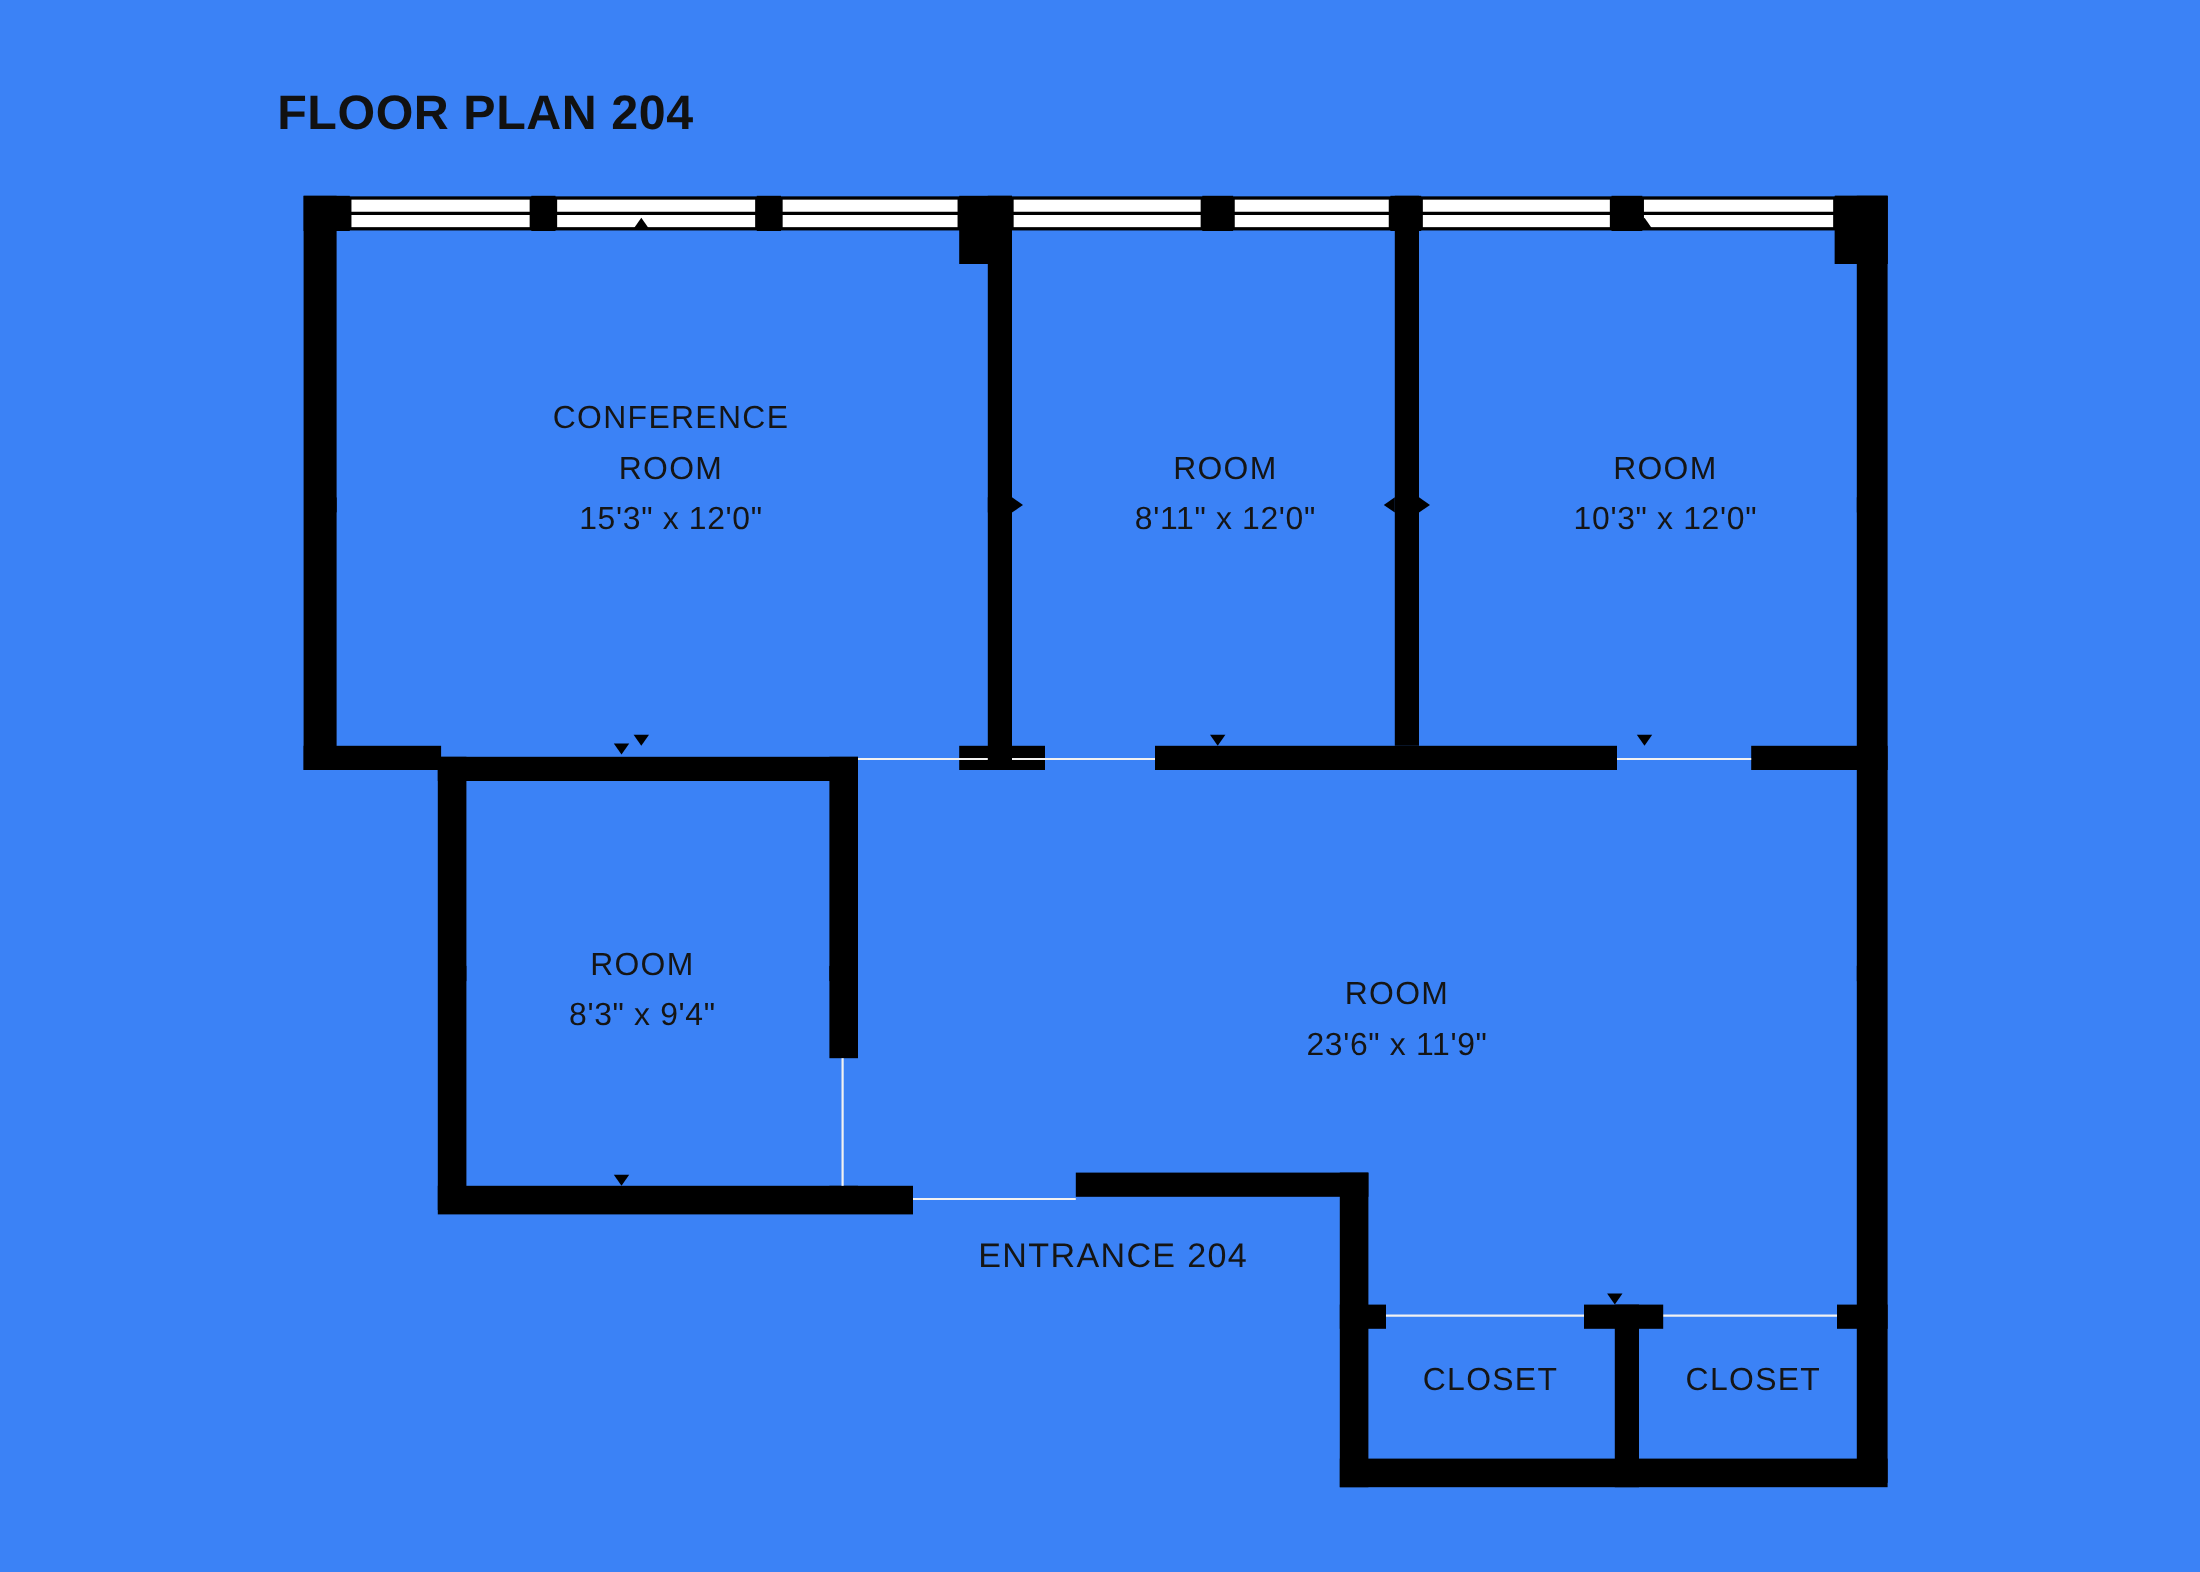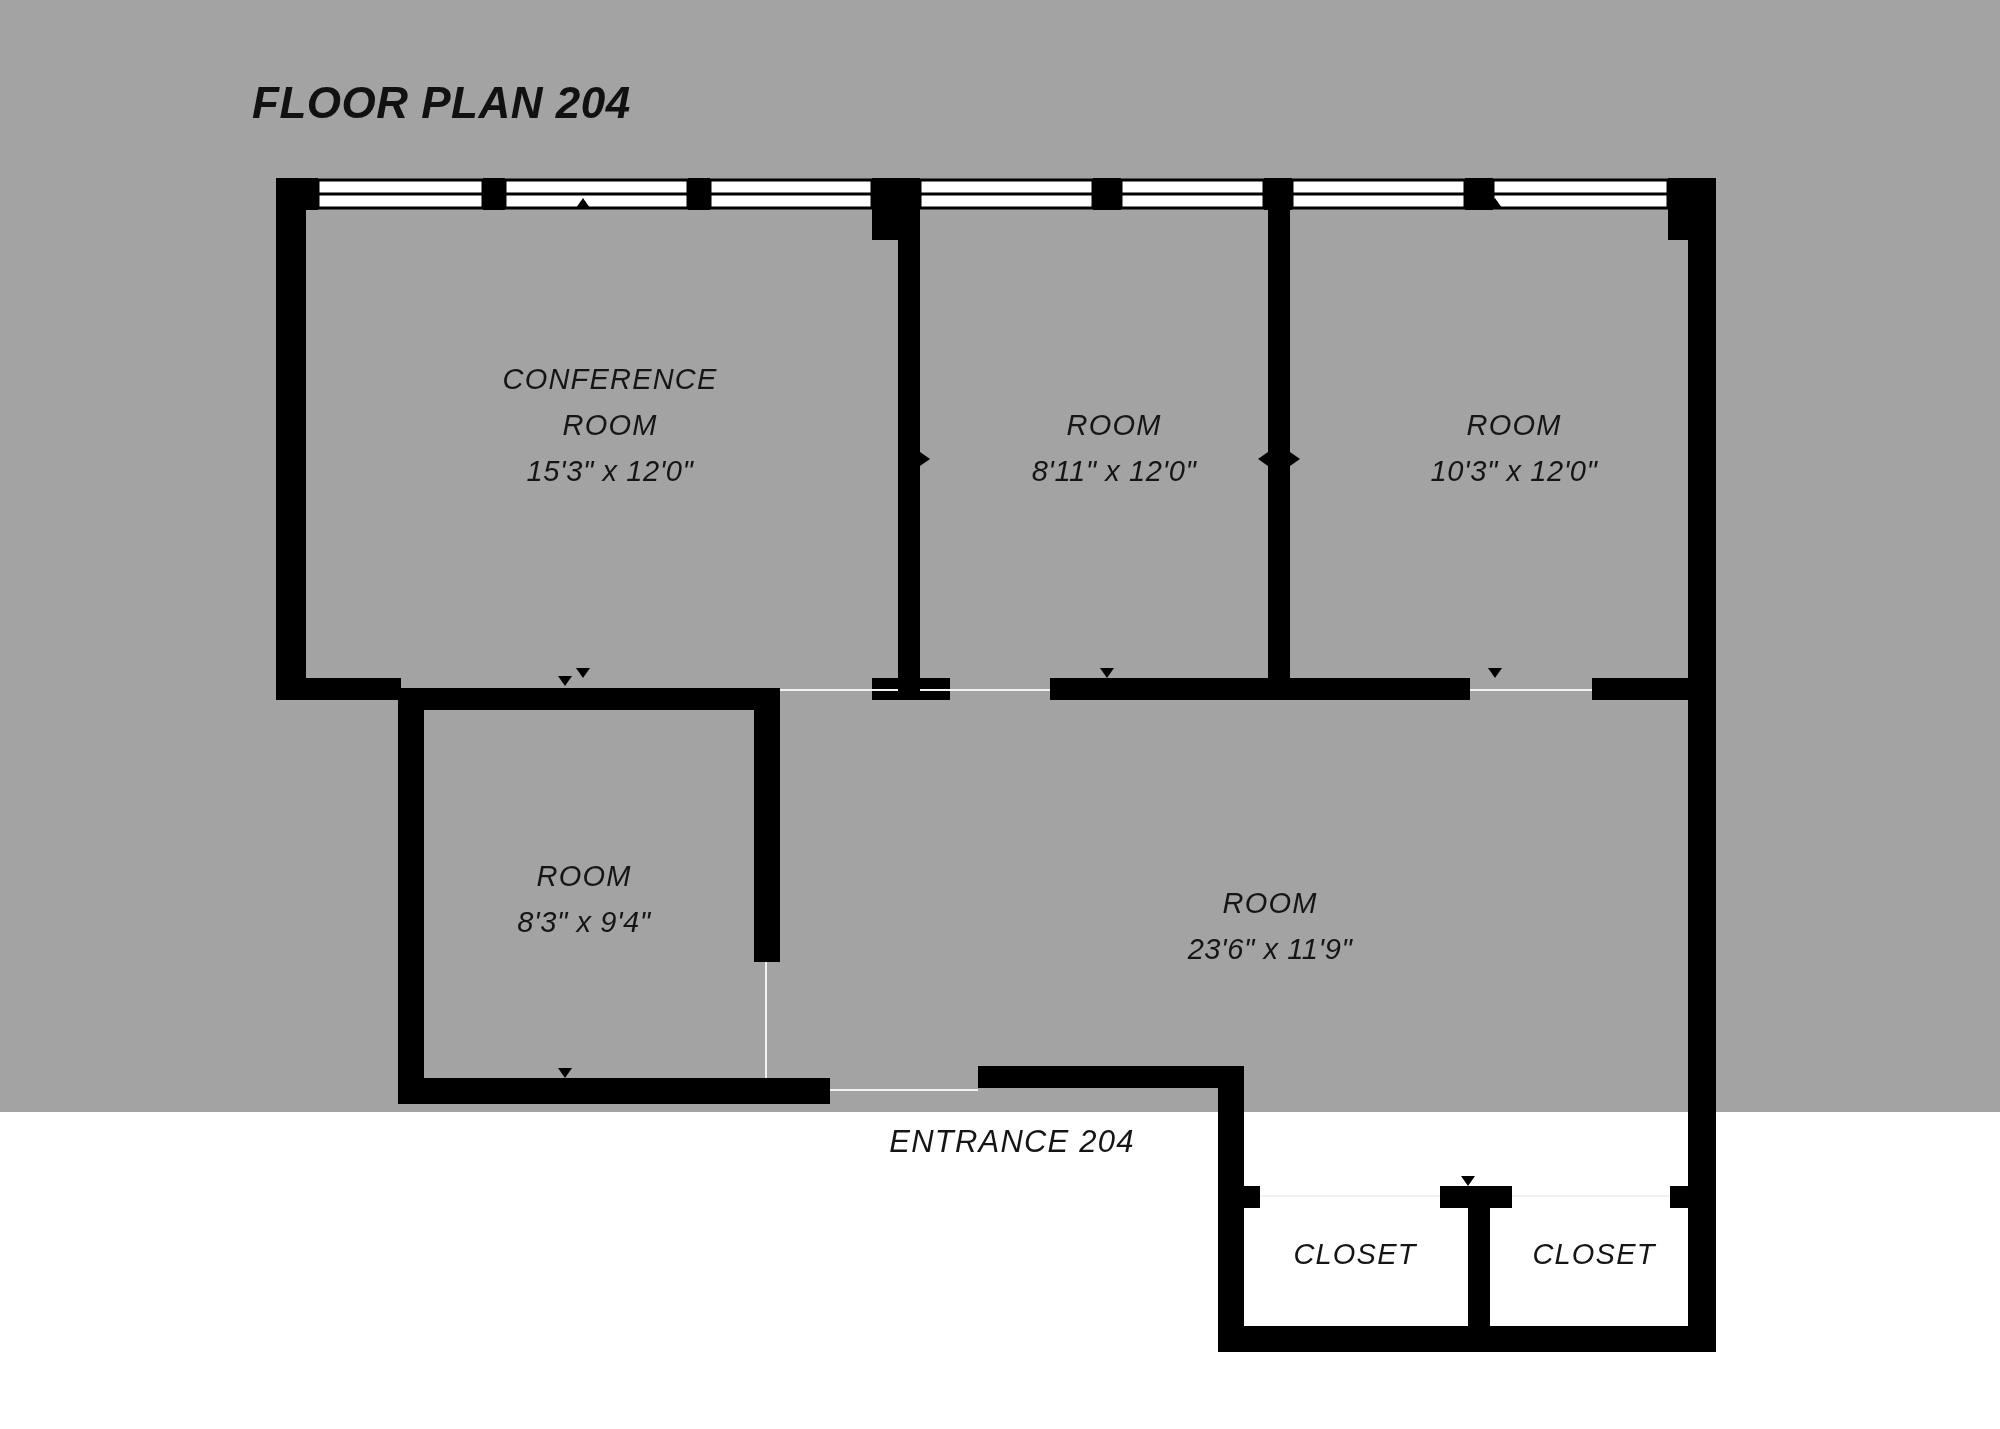--- a/index.html
+++ b/index.html
@@ -12,23 +12,22 @@
     width: 2000px;
     height: 1429px;
     font-family: "Liberation Sans", sans-serif;
     color: #111111;
     overflow: hidden;
     position: relative;
   }
   #page {
     position: relative;
     width: 2000px;
-    height: 1112px;
-    background: #a3a3a3;
-    font-style: italic;
+    height: 1429px;
+    background: #3b82f6;
   }
   #plan-title {
     position: absolute;
     left: 252px;
     top: 78px;
     font-size: 44px;
     font-weight: 700;
     letter-spacing: 0.5px;
     color: #111111;
     white-space: nowrap;

